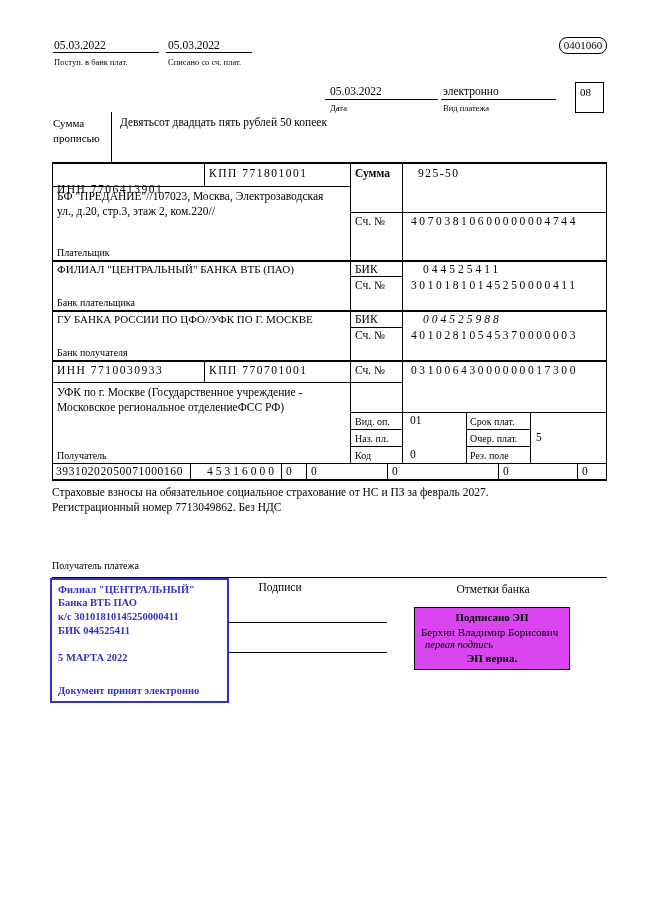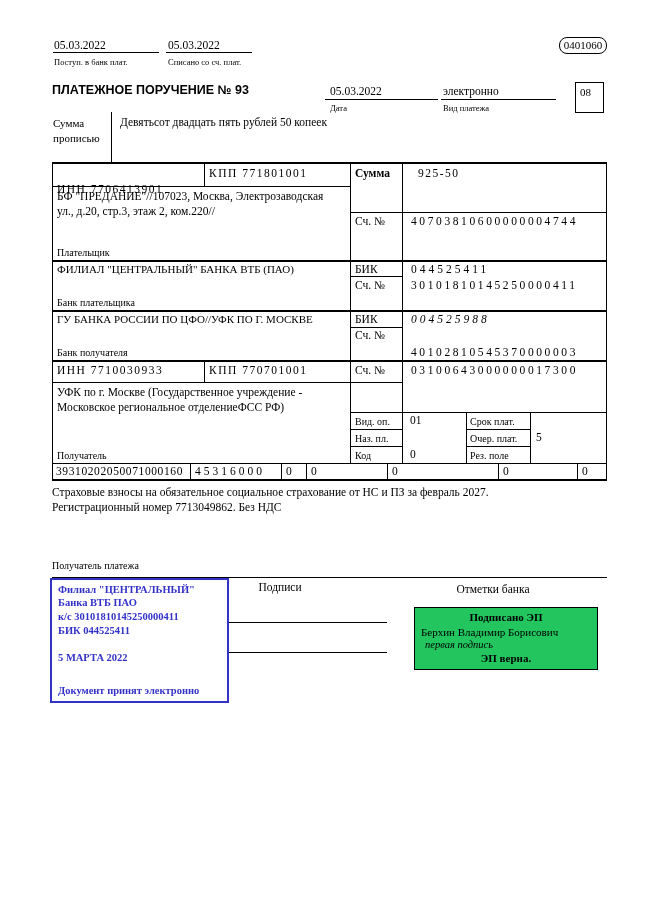--- a/index.html
+++ b/index.html
@@ -7,57 +7,56 @@
     position:relative;width:659px;height:911px;background:#ffffff;
     font-family:"Liberation Serif", serif;color:#000;overflow:hidden;
   }
   .t{position:absolute;white-space:nowrap;font-size:11.5px;line-height:13px;}
   .wrap{white-space:normal;line-height:15px;}
   .lb{font-size:10px;line-height:11px;}
   .sm{font-size:8.5px;line-height:10px;}
   .bank{font-size:11px;}
   .num{letter-spacing:2.6px;}
   .sp15{letter-spacing:1.5px;}
-  .sp3{letter-spacing:3px;}
+  .sp3{letter-spacing:3px;margin-left:12px;}
   .bold{font-weight:bold;}
   .ital{font-style:italic;}
   .ctr{text-align:center;}
   .ln{position:absolute;background:#000;}
   .title{font-family:"Liberation Sans", sans-serif;font-weight:bold;font-size:12.5px;}
   .box{position:absolute;border:1.5px solid #000;box-sizing:border-box;}
   .stamp{
     position:absolute;left:50px;top:578px;width:179px;height:125px;
     border:2px solid #3232c8;box-sizing:border-box;background:#fff;
     color:#3232c8;font-weight:bold;font-size:10.5px;line-height:13px;z-index:5;
   }
   .stamp .s{position:absolute;left:6px;white-space:nowrap;}
   .epbox{
-    position:absolute;left:414px;top:607px;width:184px;height:63px;
-    border:1px solid #000;box-sizing:border-box;background:#22c55e;z-index:5;
+    position:absolute;left:414px;top:607px;width:156px;height:63px;
+    border:1px solid #000;box-sizing:border-box;background:#d946ef;z-index:5;
   }
   .epbox .s{position:absolute;white-space:nowrap;}
 </style>
 </head>
 <body>
 
 <div class="page">
 
   <div class="t" style="left:54px;top:39px;">05.03.2022</div>
   <div class="ln" style="left:53px;top:52px;width:106px;height:1px;"></div>
   <div class="t sm" style="left:54px;top:57px;">Поступ. в банк плат.</div>
 
   <div class="t" style="left:168px;top:39px;">05.03.2022</div>
   <div class="ln" style="left:166px;top:52px;width:86px;height:1px;"></div>
   <div class="t sm" style="left:168px;top:57px;">Списано со сч. плат.</div>
 
   <div class="box ctr" style="left:559px;top:37px;width:48px;height:17px;font-size:11px;line-height:14px;border-radius:8px;">
     <span>0401060</span>
   </div>
 
-  <div class="t title" style="left:52px;top:84px;">ПЛАТЕЖНОЕ ПОРУЧЕНИЕ № 93</div>
 
   <div class="t" style="left:330px;top:85px;">05.03.2022</div>
   <div class="ln" style="left:325px;top:99px;width:113px;height:1px;"></div>
   <div class="t sm" style="left:330px;top:103px;">Дата</div>
 
   <div class="t" style="left:443px;top:85px;">электронно</div>
   <div class="ln" style="left:441px;top:99px;width:115px;height:1px;"></div>
   <div class="t sm" style="left:443px;top:103px;">Вид платежа</div>
 
   <div class="box" style="left:575px;top:82px;width:29px;height:31px;font-size:11px;">
@@ -114,21 +113,21 @@
   <div class="t" style="left:355px;top:263px;">БИК</div>
   <div class="t sp3" style="left:411px;top:263px;">044525411</div>
   <div class="t" style="left:355px;top:279px;">Сч. №</div>
   <div class="t num" style="left:411px;top:279px;">30101810145250000411</div>
   <div class="t lb" style="left:57px;top:297px;">Банк плательщика</div>
 
   <div class="t bank" style="left:57px;top:313px;">ГУ БАНКА РОССИИ ПО ЦФО//УФК ПО Г. МОСКВЕ</div>
   <div class="t" style="left:355px;top:313px;">БИК</div>
   <div class="t sp3" style="left:411px;top:313px;font-style:italic;">004525988</div>
   <div class="t" style="left:355px;top:329px;">Сч. №</div>
-  <div class="t num" style="left:411px;top:346px;">40102810545370000003</div>
+  <div class="t num" style="left:411px;top:329px;">40102810545370000003</div>
   <div class="t lb" style="left:57px;top:347px;">Банк получателя</div>
 
   <div class="t sp15" style="left:57px;top:364px;">ИНН 7710030933</div>
   <div class="t sp15" style="left:209px;top:364px;">КПП 770701001</div>
   <div class="t" style="left:355px;top:364px;">Сч. №</div>
   <div class="t num" style="left:411px;top:364px;">03100643000000017300</div>
   <div class="t wrap" style="left:57px;top:385px;width:290px;">УФК по г. Москве (Государственное учреждение - Московское региональное отделениеФСС РФ)</div>
   <div class="t lb" style="left:57px;top:450px;">Получатель</div>
 
   <div class="t lb" style="left:355px;top:416px;">Вид. оп.</div>

